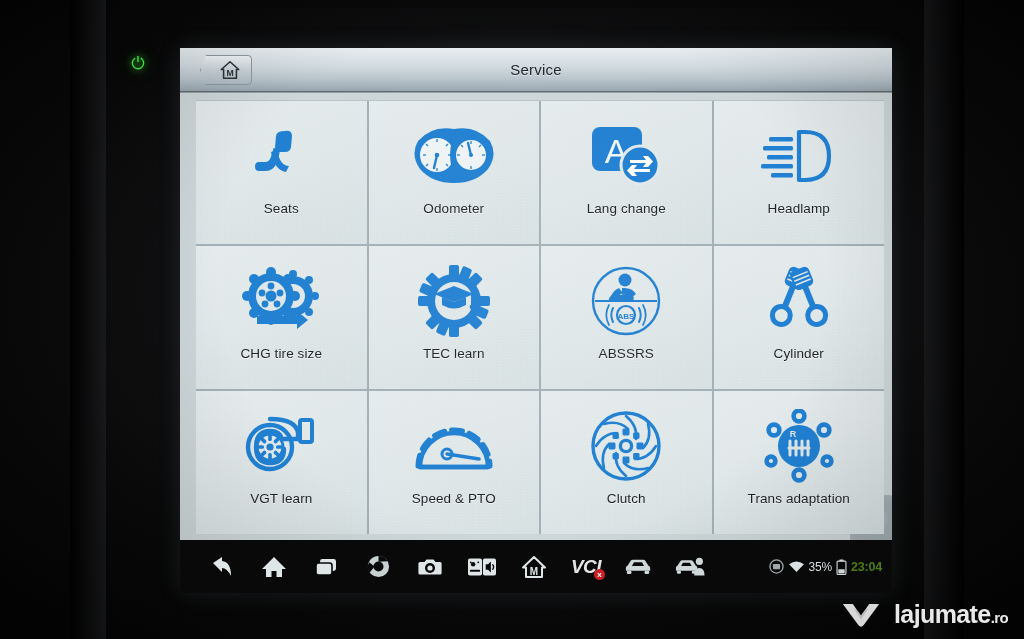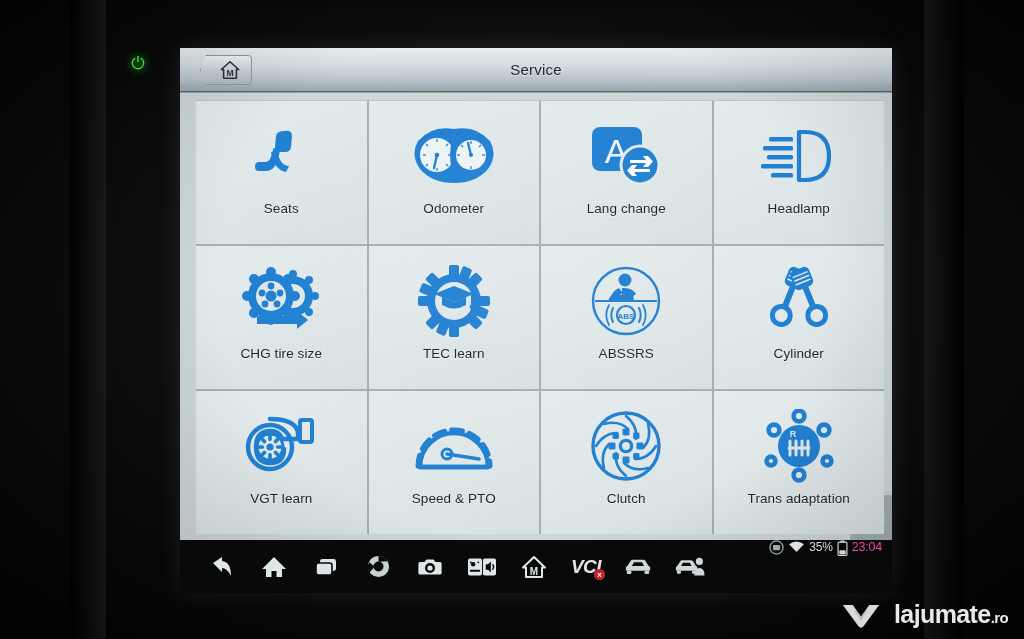--- a/index.html
+++ b/index.html
@@ -144,30 +144,30 @@
   }
   .vci-badge {
     position:absolute; right:7px; bottom:10px;
     width:11px; height:11px; border-radius:50%;
     background:#cc1f28; color:#fff; font-size:8px; font-style:normal;
     font-weight:bold; line-height:11px; text-align:center;
   }
   
   #status {
     position:absolute; right:10px; top:0; height:53px;
-    display:flex; align-items:flex-start; gap:4px;
+    display:flex; align-items:center; gap:4px;
     color:#cfd6d8; font-size:12px;
   }
   #status .pct { font-size:12px; color:#d7dde0; letter-spacing:-.2px; }
-  #status .clock { font-size:12.5px; color:#ec4899; letter-spacing:-.2px; }
+  #status .clock { font-size:12.5px; color:#4d7c0f; letter-spacing:-.2px;font-weight:bold; }
 
   
   #watermark {
     position:absolute; right:16px; bottom:10px;
-    display:flex; align-items:center; gap:13px;
+    display:flex; align-items:flex-start; gap:13px;
   }
   #watermark .wm-text {
     font-size:25px; font-weight:bold; color:#e9e9e9; letter-spacing:-.6px;
   }
   #watermark .wm-text .tld { font-size:15px; }
 </style>
 </head>
 <body>
 
 <div id="root">

